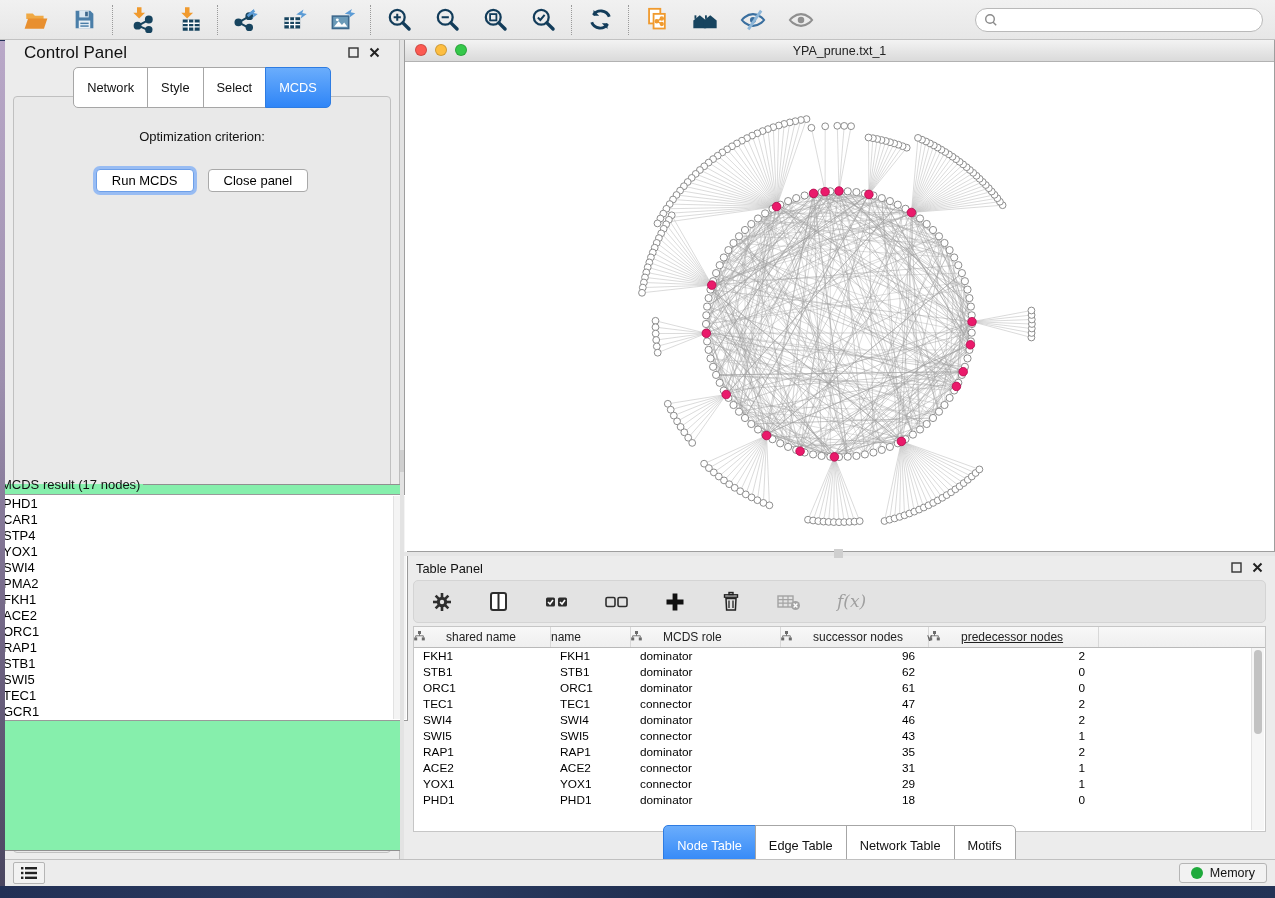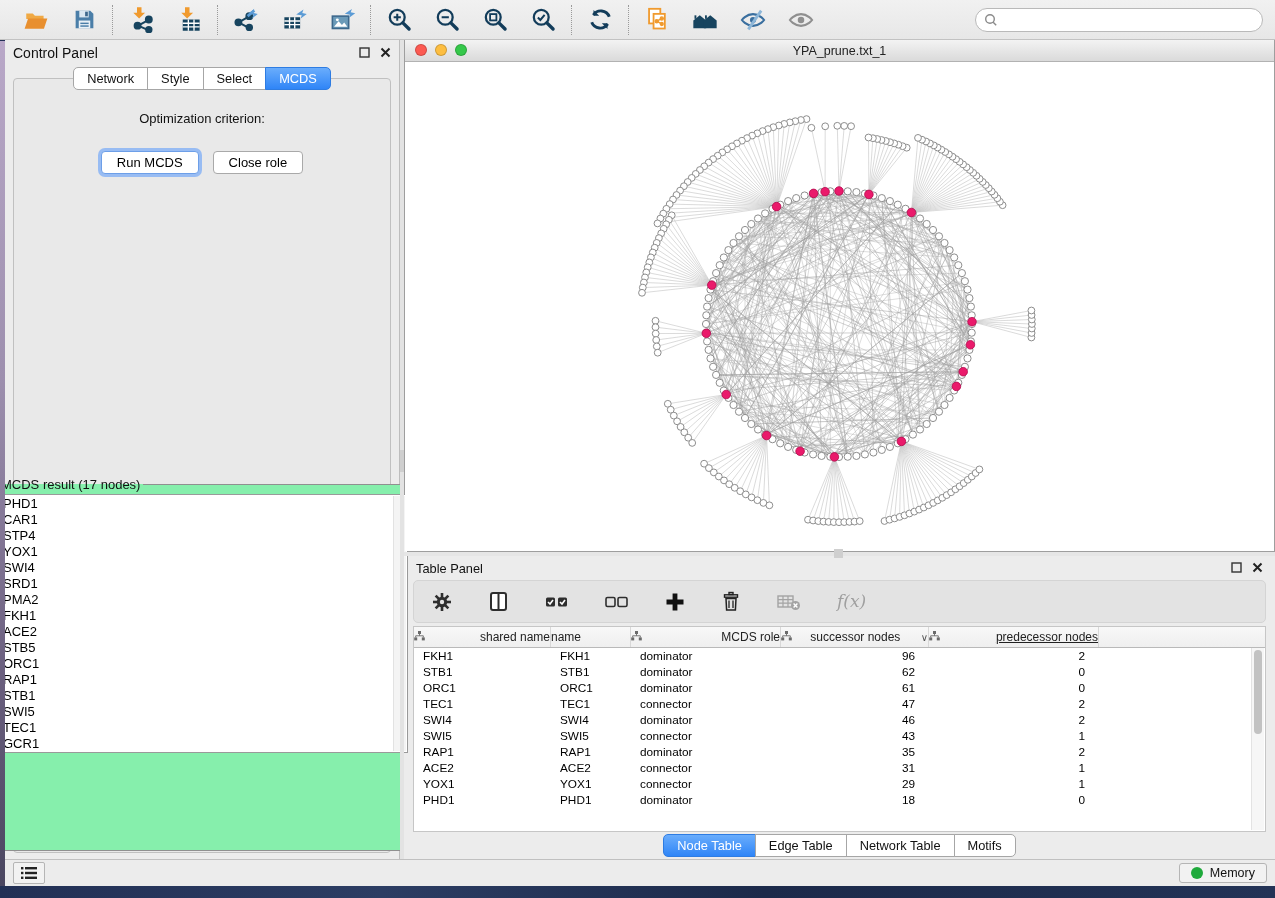--- a/index.html
+++ b/index.html
@@ -19,30 +19,30 @@
   .tb-sep{width:0;height:30px;border-left:1px dotted #9a9a9a}
   .tb-btn{width:28px;height:28px;display:flex;align-items:center;justify-content:center}
   .tb-search{margin-left:auto;margin-right:4px;position:relative}
   .tb-search input{width:288px;height:24px;border:1px solid #b9b9b9;border-radius:13px;
     background:#fff;outline:none;padding:0 10px 0 28px;font-size:12.5px;box-sizing:border-box}
   .tb-search .mag{position:absolute;left:9px;top:5px}
   
   .main{display:flex;margin-left:5px;height:819px}
   .control-panel{width:395px;background:#ececec;border-right:1px solid #bdbdbd;
     display:flex;flex-direction:column;box-sizing:border-box}
-  .cp-header{height:26px;display:flex;align-items:center;padding:0 8px;font-size:14px;color:#111}
+  .cp-header{height:26px;display:flex;align-items:center;padding:0 19px;font-size:17px;color:#111}
   .win-ctrls{margin-left:auto;display:flex;gap:10px;align-items:center}
   .v-splitter{width:4px;background:#e3e3e3;position:relative}
   .v-splitter .grip{position:absolute;top:410px;left:0;width:4px;height:22px;background:#cfcfcf}
   .right-col{flex:1;display:flex;flex-direction:column;min-width:0}
   
   .seg-tabs{display:inline-flex;position:relative;z-index:3}
   .cp-tabrow{display:flex;justify-content:center;margin-top:1px}
   .seg-tab{background:#fff;border:1px solid #a6a6a6;margin-left:-1px;
-    padding:3px 13px;font-size:12.8px;color:#111;white-space:nowrap}
+    padding:12px 13px;font-size:12.8px;color:#111;white-space:nowrap}
   .seg-tab:first-child{border-radius:5px 0 0 5px;margin-left:0}
   .seg-tab:last-child{border-radius:0 5px 5px 0}
   .seg-tab.active{background:linear-gradient(#6aadfc,#2f85f7);border-color:#2e7ce2;color:#fff}
   .cp-body{flex:1;margin:-12px 8px 6px;background:#e9e9e9;border:1px solid #c0c0c0;
     border-radius:4px;display:flex;flex-direction:column;align-items:center;
     padding-top:32px;box-sizing:border-box}
   .crit-label{font-size:13px;color:#111;margin-bottom:9px}
   .dropdown{width:312px;height:24px;background:#fff;border:1px solid #a9a9a9;border-radius:4px;
     display:flex;align-items:center;box-sizing:border-box}
   .dropdown .dd-text{flex:1;font-size:12.8px;padding-left:10px;color:#111;white-space:nowrap;overflow:hidden}
@@ -81,21 +81,21 @@
   .table-panel{flex:1;background:#ececec;display:flex;flex-direction:column;min-height:0}
   .tp-header{height:24px;display:flex;align-items:center;padding:0 12px;font-size:12.8px;color:#111}
   .tp-toolbar{margin:0 9px;background:#e3e3e3;border:1px solid #d4d4d4;border-radius:5px;
     height:41px;display:flex;align-items:center;gap:36px;padding:0 18px;flex:0 0 auto}
   .tp-tool{display:flex;align-items:center;justify-content:center}
   .fx{font-family:"DejaVu Serif",serif;font-style:italic;color:#9f9f9f;font-size:17px;line-height:1}
   .tp-table{margin:3px 9px 0;background:#fff;border:1px solid #c6c6c6;flex:1;min-height:0;
     position:relative;overflow:hidden;display:flex;flex-direction:column}
   .tbl-header{display:flex;height:20px;background:linear-gradient(#f8f8f8,#efefef);
     border-bottom:1px solid #b9b9b9;flex:0 0 auto;font-size:12px;color:#222}
-  .th{display:flex;align-items:center;justify-content:space-between;gap:5px;
+  .th{display:flex;align-items:center;justify-content:flex-start;gap:21px;
     border-right:1px solid #d8d8d8;box-sizing:border-box;white-space:nowrap}
   .th .chev{font-size:10px;color:#555;margin-left:2px}
   .tbl-body{flex:1;position:relative}
   .tr{display:flex;height:16px;font-size:11.8px;color:#000;align-items:center}
   .td{box-sizing:border-box;padding-left:9px;white-space:nowrap;overflow:hidden}
   .td.num{text-align:right;padding-right:14px;padding-left:0}
   .vscroll{position:absolute;right:1px;top:21px;bottom:1px;width:12px;
     background:#f6f6f6;border-left:1px solid #e3e3e3}
   .vscroll .thumb{position:absolute;left:1.5px;top:2px;width:8px;height:84px;
     background:#c2c2c2;border-radius:5px}
@@ -295,37 +295,35 @@
           <div class="seg-tab">Network</div>
           <div class="seg-tab">Style</div>
           <div class="seg-tab">Select</div>
           <div class="seg-tab active">MCDS</div>
         </div>
     </div>
     <div class="cp-body">
       <div class="crit-label">Optimization criterion:</div>
       <div class="btn-row">
         <button class="mac-btn focus">Run MCDS</button>
-        <button class="mac-btn">Close role</button>
+        <button class="mac-btn">Close panel</button>
       </div>
       <div class="cp-spacer"></div>
       <fieldset class="mcds-fieldset">
         <legend>MCDS result (17 nodes)</legend>
         <div class="mcds-list">
           <div>
               <div class="mcds-item">PHD1</div>
               <div class="mcds-item">CAR1</div>
               <div class="mcds-item">STP4</div>
               <div class="mcds-item">YOX1</div>
               <div class="mcds-item">SWI4</div>
-              <div class="mcds-item">SRD1</div>
               <div class="mcds-item">PMA2</div>
               <div class="mcds-item">FKH1</div>
               <div class="mcds-item">ACE2</div>
-              <div class="mcds-item">STB5</div>
               <div class="mcds-item">ORC1</div>
               <div class="mcds-item">RAP1</div>
               <div class="mcds-item">STB1</div>
               <div class="mcds-item">SWI5</div>
               <div class="mcds-item">TEC1</div>
               <div class="mcds-item">GCR1</div>
             </div>
           <div class="track"></div>
         </div>
       </fieldset>

